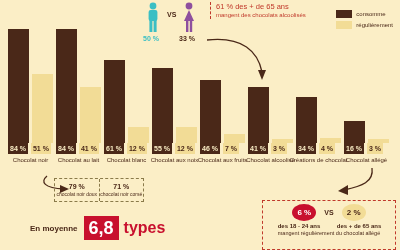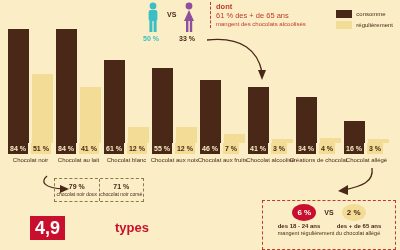--- a/index.html
+++ b/index.html
@@ -79,21 +79,21 @@
   #dark-box .t{font-size:5px;line-height:7px;}
 
   
   #avg{position:absolute;left:30px;top:216px;display:flex;align-items:center;}
   #avg .pre{font-size:8px;font-weight:bold;margin-right:6px;}
   #avg .num{
     background:#c8102e;color:#fff;font-size:18px;font-weight:bold;
     padding:0 5px;line-height:24px;margin-right:5px;
   }
   #avg .txt{display:flex;flex-direction:column;}
-  #avg .t1{font-size:13px;font-weight:bold;color:#c8102e;line-height:12px;margin-left:45px;}
+  #avg .t1{font-size:16px;font-weight:bold;color:#c8102e;line-height:12px;}
   #avg .t2{font-size:8px;font-weight:bold;color:#4a2818;line-height:10px;}
 
   
   #light-box{
     position:absolute;left:262px;top:200px;width:132px;height:48px;
     border:1px dashed #c0392b;
   }
   #light-box .circles{
     display:flex;align-items:center;justify-content:center;
     margin-top:3px;
@@ -243,38 +243,38 @@
     <circle cx="8" cy="4" r="3.4" fill="#8e4f9e"></circle>
     <path d="M8 8 L13 19 L3 19 Z" fill="#8e4f9e"></path>
     <rect x="5" y="19" width="2.4" height="11" fill="#8e4f9e"></rect>
     <rect x="8.8" y="19" width="2.4" height="11" fill="#8e4f9e"></rect>
   </svg>
   <span class="silh-pct" id="pct-male">50 %</span>
   <span class="silh-pct" id="pct-female">33 %</span>
 </div>
 
 <div id="dont">
-  <div class="l1">dont</div>
   <div class="l2">61 % des + de 65 ans</div>
   <div class="l3">mangent des chocolats alcoolisés</div>
 </div>
 
 <div id="dark-box">
   <div class="cell">
     <span class="p">79 %</span>
     <span class="t">chocolat noir doux</span>
   </div>
   <div class="cell">
     <span class="p">71 %</span>
     <span class="t">chocolat noir corsé</span>
   </div>
 </div>
 
 <div id="avg">
-  <span class="num">4,9</span>
+  <span class="pre">En moyenne</span>
+  <span class="num">6,8</span>
   <span class="txt">
     <span class="t1">types</span>
   </span>
 </div>
 
 <div id="light-box">
   <div class="circles">
     <span class="circ red">6 %</span>
     <span class="vs2">VS</span>
     <span class="circ cream">2 %</span>

